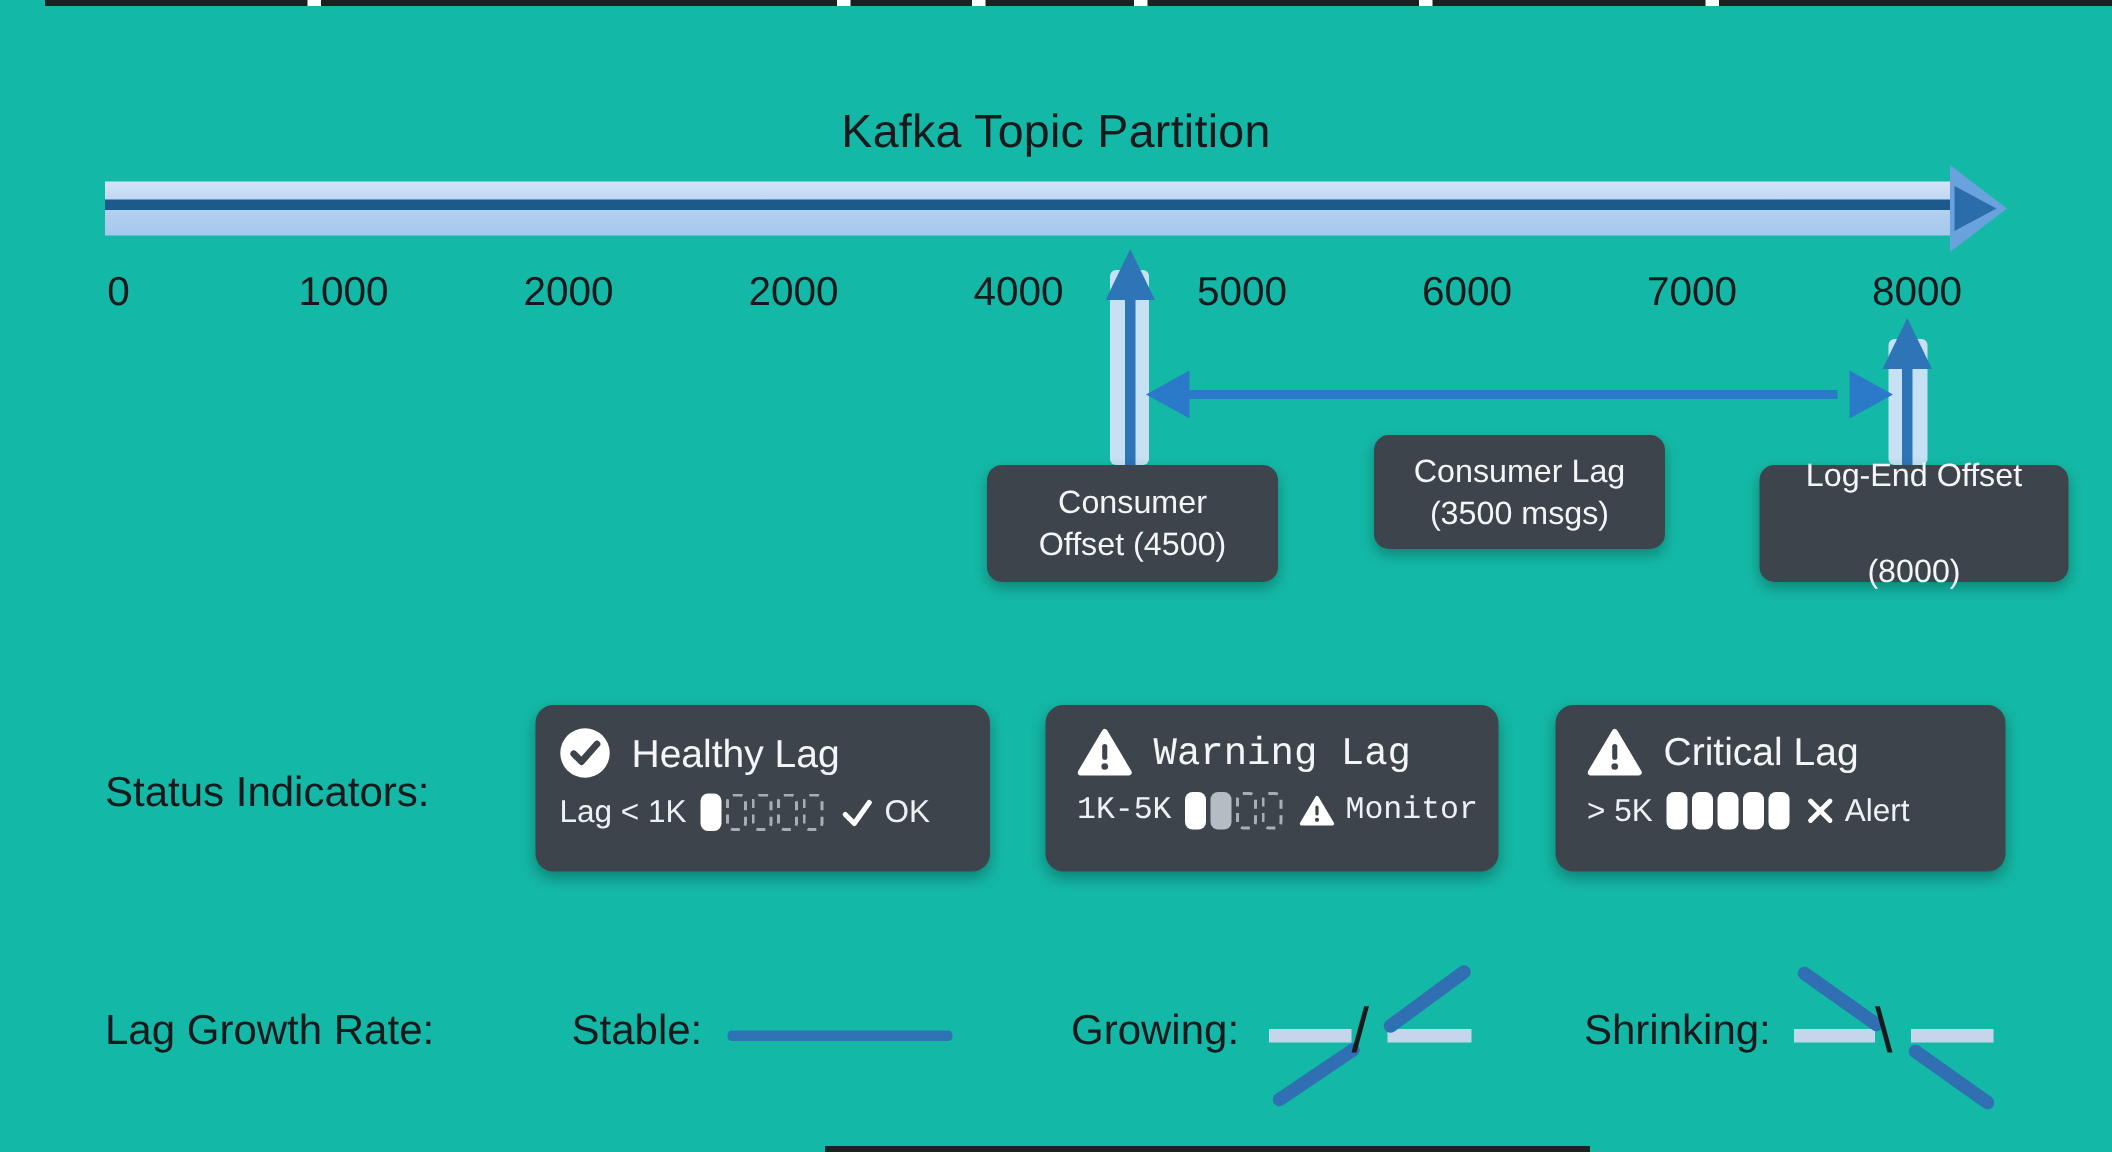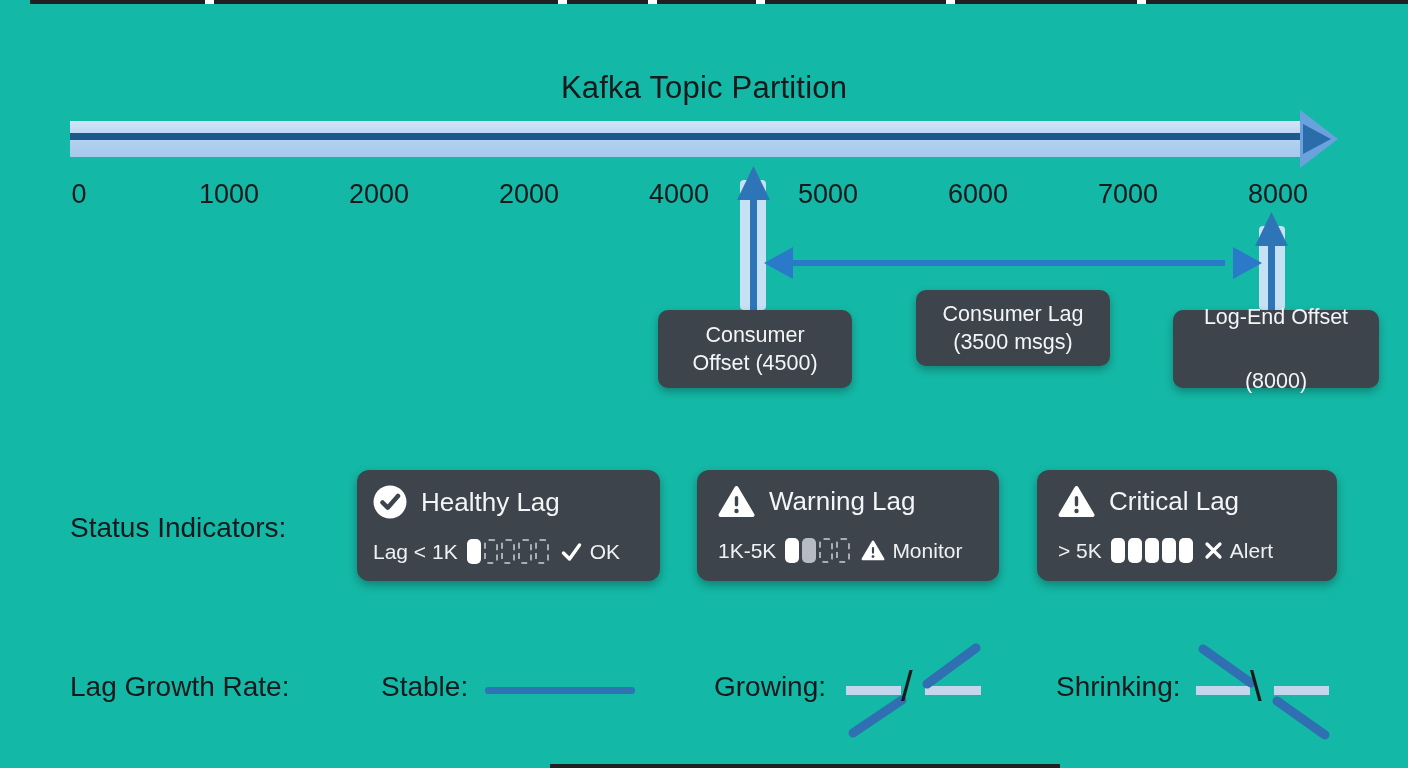--- a/index.html
+++ b/index.html
@@ -37,21 +37,21 @@
     box-shadow:0 4px 9px rgba(0,0,0,.28);
   }
   
   .label-lg{font-size:28px;}
   .card{
     background:var(--card-bg);color:#f3f5f7;border-radius:12px;
     box-shadow:0 4px 10px rgba(0,0,0,.3);
     padding:15px 21px 13px 21px;box-sizing:border-box;
   }
   .card-title{display:flex;align-items:center;gap:14px;font-size:26px;font-weight:500;}
-  .card-sub{display:flex;align-items:center;margin-top:20px;font-size:21px;color:#eef1f4;white-space:nowrap;}
+  .card-sub{display:flex;align-items:center;margin-top:10px;font-size:21px;color:#eef1f4;white-space:nowrap;}
   .bars{display:flex;gap:3px;margin:0 9px;}
   .bar{width:14px;height:25px;border-radius:5px;box-sizing:border-box;}
   .bar-solid{background:#fff;}
   .bar-muted{background:#b6bcc3;}
   .bar-dashed{border:2px dashed #a7aeb6;background:transparent;}
   .sub-ic{margin:0 7px 0 2px;flex:0 0 auto;}
   
   .slash{font-size:42px;line-height:1;font-weight:400;color:#17191c;}
 </style>
 </head>
@@ -166,21 +166,21 @@
           <span class="bar bar-dashed"></span>
           <span class="bar bar-dashed"></span>
         </span>
       <svg class="sub-ic" width="23" height="23" viewBox="0 0 23 23">
         <path d="M3.5 13 l6 6 L19.5 5" stroke="#fff" stroke-width="3.4" fill="none" stroke-linecap="round" stroke-linejoin="round"></path>
       </svg>
       <span>OK</span>
     </div>
   </div>
 
-  <div class="abs card" style="left:697px;top:470px;width:302px;height:111px;">
+  <div class="abs card" style="left:697px;top:470px;width:302px;height:111px;font-family:Liberation Mono, monospace;">
     <div class="card-title">
       <svg width="37" height="33" viewBox="0 0 37 33">
         <path d="M18.5 3 L34.5 30 H2.5 Z" fill="#fff" stroke="#fff" stroke-width="4" stroke-linejoin="round"></path>
         <rect x="16.8" y="11" width="3.4" height="10.5" rx="1.7" fill="#3d444c"></rect>
         <circle cx="18.5" cy="26" r="2.2" fill="#3d444c"></circle>
       </svg>
       <span>Warning Lag</span>
     </div>
     <div class="card-sub">
       <span>1K-5K</span>

